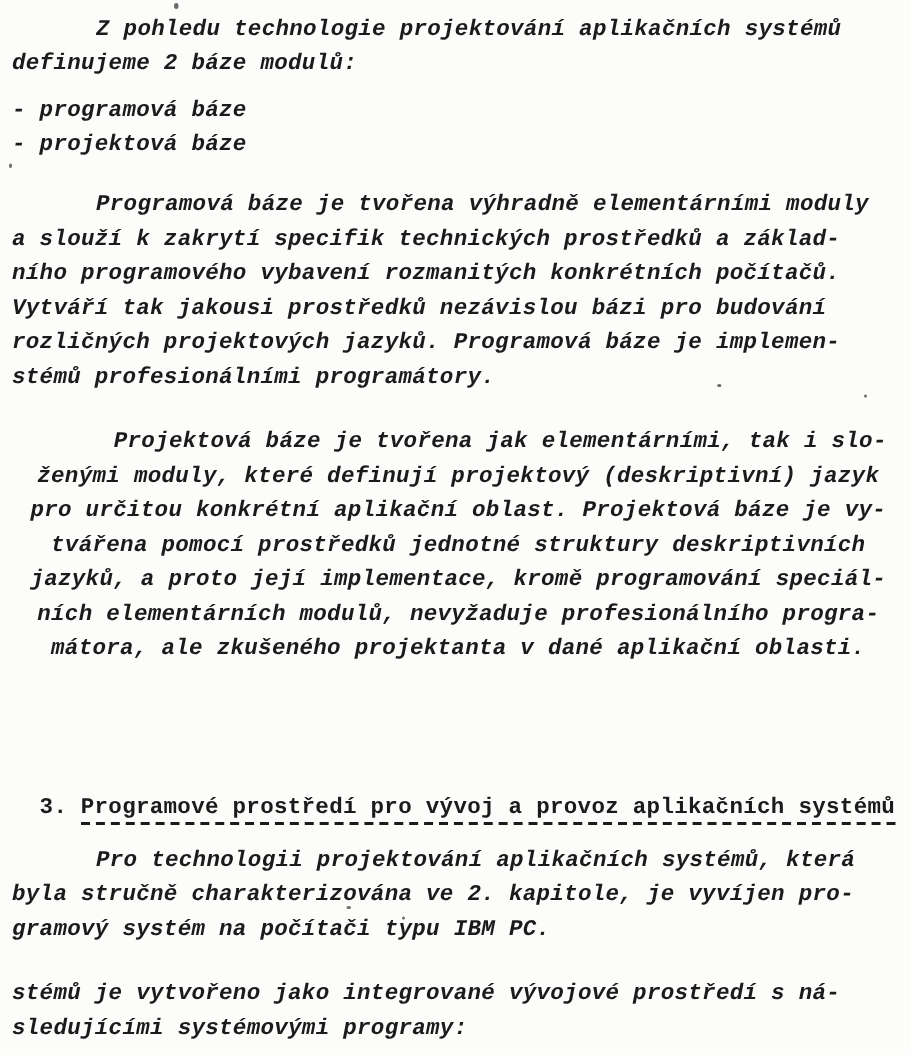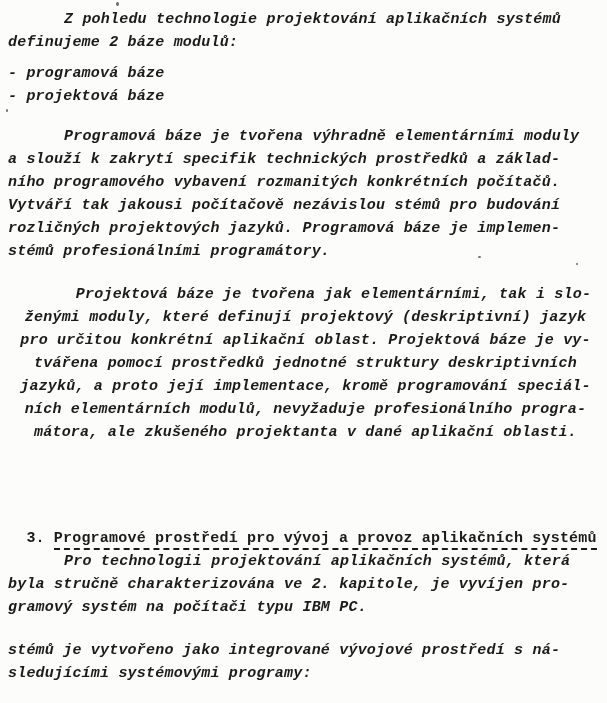--- a/index.html
+++ b/index.html
@@ -18,21 +18,21 @@
     position: relative;
     overflow: hidden;
   }
   .para { margin: 0; font-style: italic; }
   .line { white-space: pre; }
   .first { padding-left: 56px; }
   #module-list { margin-top: 8px; }
   #para-program-base { margin-top: 17px; }
   #para-project-base { margin-top: 20px; text-align: center; }
   #section-heading { margin-top: 60px; }
-  #para-technology { margin-top: 0; }
+  #para-technology { margin-top: 12px; }
   #para-environment { margin-top: 20px; }
   .heading-number { margin-right: 9px; }
   .heading-title {
     border-bottom: 2px dashed #1b1b1b;
     padding-bottom: 1px;
   }
   .speck {
     position: absolute;
     background: #3a3a3a;
     border-radius: 50%;
@@ -55,21 +55,21 @@
 
 <div class="para" id="module-list">
   <div class="line">- programová báze</div>
   <div class="line">- projektová báze</div>
 </div>
 
 <div class="para" id="para-program-base">
   <div class="line first">Programová báze je tvořena výhradně elementárními moduly</div>
   <div class="line">a slouží k zakrytí specifik technických prostředků a základ-</div>
   <div class="line">ního programového vybavení rozmanitých konkrétních počítačů.</div>
-  <div class="line">Vytváří tak jakousi počítačově nezávislou stémů pro budování</div>
+  <div class="line">Vytváří tak jakousi prostředků nezávislou bázi pro budování</div>
   <div class="line">rozličných projektových jazyků. Programová báze je implemen-</div>
   <div class="line">stémů profesionálními programátory.</div>
 </div>
 
 <div class="para" id="para-project-base">
   <div class="line first">Projektová báze je tvořena jak elementárními, tak i slo-</div>
   <div class="line">ženými moduly, které definují projektový (deskriptivní) jazyk</div>
   <div class="line">pro určitou konkrétní aplikační oblast. Projektová báze je vy-</div>
   <div class="line">tvářena pomocí prostředků jednotné struktury deskriptivních</div>
   <div class="line">jazyků, a proto její implementace, kromě programování speciál-</div>

